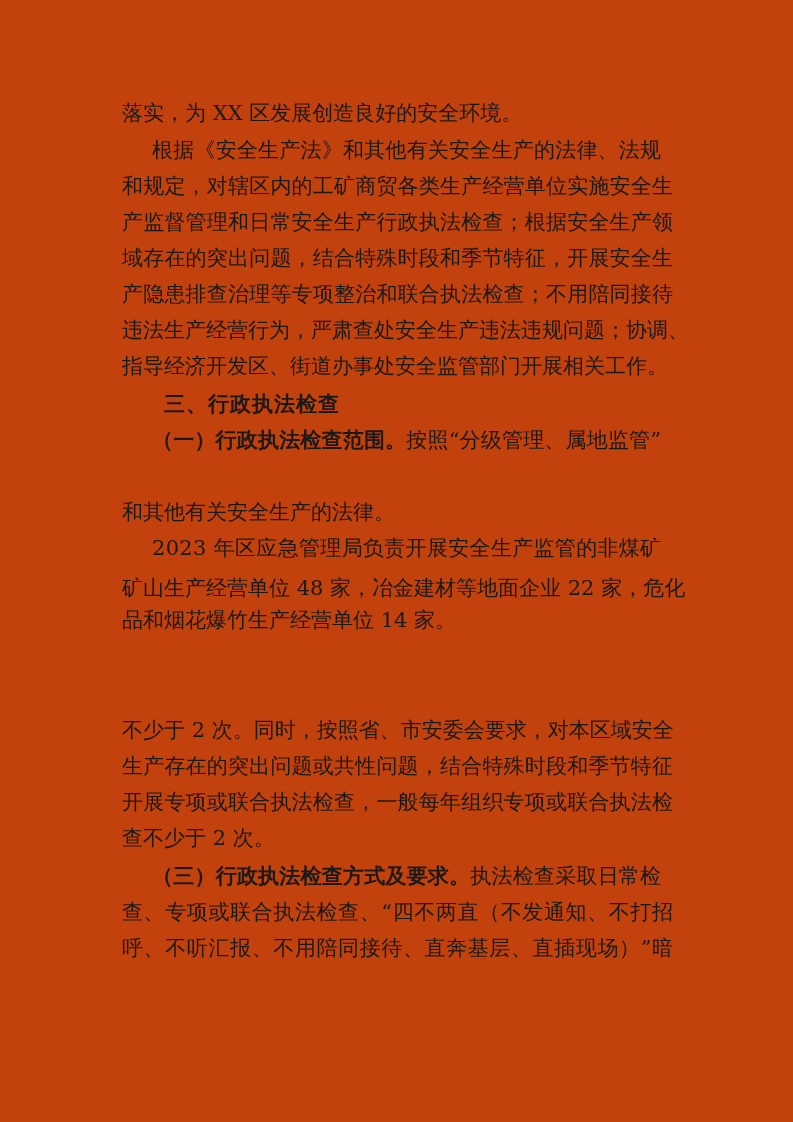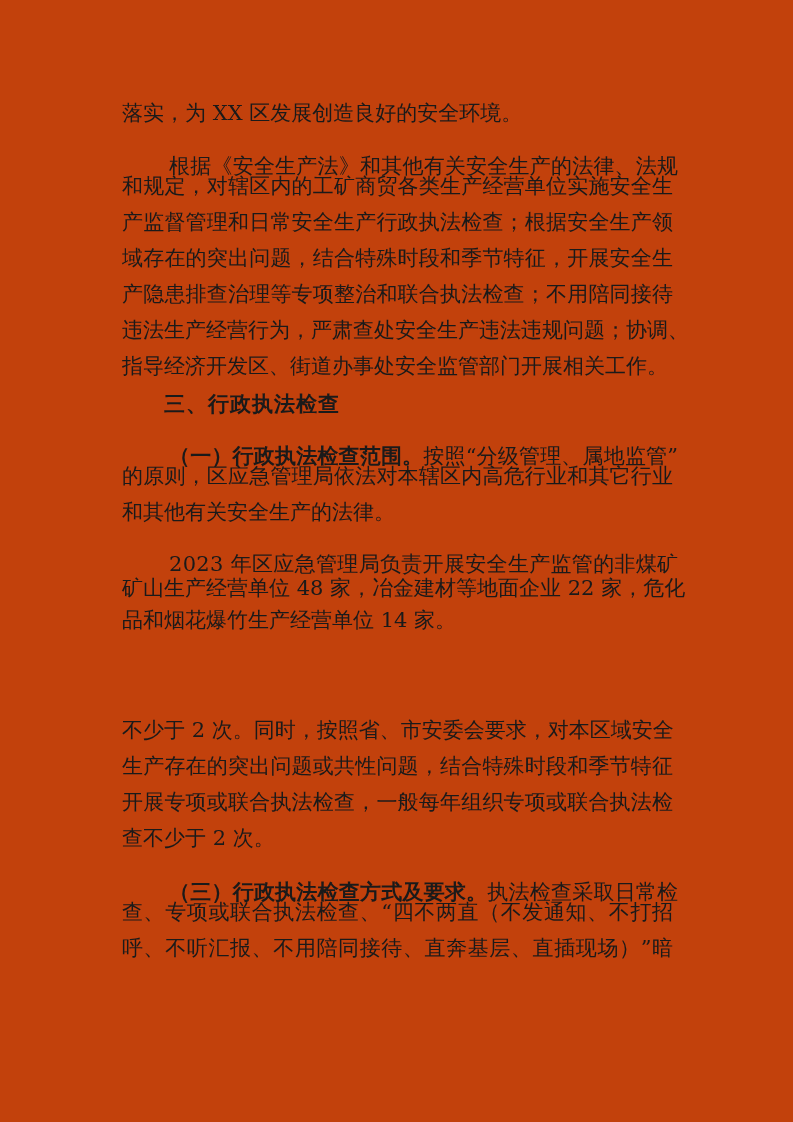--- a/index.html
+++ b/index.html
@@ -32,23 +32,22 @@
       font-size: 21px;
       white-space: nowrap;
       text-align: justify;
       text-align-last: justify;
       letter-spacing: 0;
     }
     .line.last {
       text-align-last: left;
     }
     .line.indent {
-      left: 169px;
+      left: 152px;
       width: 509px;
-      margin-top: 16px;
     }
     .line.heading {
       font-family: "DejaVu Sans", "Liberation Sans", sans-serif;
       font-weight: bold;
       font-size: 21px;
       left: 164px;
       width: auto;
       text-align-last: left;
       letter-spacing: 1px;
     }
@@ -67,21 +66,20 @@
   <div class="line" style="top: 171px; letter-spacing: 0.2px;"><span>和规定，对辖区内的工矿商贸各类生产经营单位实施安全生</span></div>
   <div class="line" style="top: 207px; letter-spacing: 0.2px;"><span>产监督管理和日常安全生产行政执法检查；根据安全生产领</span></div>
   <div class="line" style="top: 243px; letter-spacing: 0.2px;"><span>域存在的突出问题，结合特殊时段和季节特征，开展安全生</span></div>
   <div class="line" style="top: 279px; letter-spacing: 0.2px;"><span>产隐患排查治理等专项整治和联合执法检查；不用陪同接待</span></div>
   <div class="line" style="top:315px"><span>违法生产经营行为，严肃查处安全生产违法违规问题；协调、</span></div>
   <div class="line last" style="top:351px"><span>指导经济开发区、街道办事处安全监管部门开展相关工作。</span></div>
 
   <div class="line indent" style="top: 425px; letter-spacing: 0.19px;"><span class="b">（一）行政执法检查范围。</span><span>按照“分级管理、属地监管”</span></div>
 
   <div class="line heading" style="top:389px"><span>三、行政执法检查</span></div>
-  <div class="line" style="top: 461px; letter-spacing: 0.2px;"><span>的原则，区应急管理局依法对本辖区内高危行业和其它行业</span></div>
   <div class="line last" style="top:497px"><span>和其他有关安全生产的法律。</span></div>
 
   <div class="line indent" style="top: 533px; letter-spacing: 0.32px;"><span>2023 年区应急管理局负责开展安全生产监管的非煤矿</span></div>
   <div class="line" style="top:573px"><span>矿山生产经营单位 48 家，冶金建材等地面企业 22 家，危化</span></div>
   <div class="line last" style="top:605px"><span>品和烟花爆竹生产经营单位 14 家。</span></div>
 
   <div class="line" style="top:715px"><span>不少于 2 次。同时，按照省、市安委会要求，对本区域安全</span></div>
   <div class="line" style="top: 751px; letter-spacing: 0.2px;"><span>生产存在的突出问题或共性问题，结合特殊时段和季节特征</span></div>
   <div class="line" style="top: 787px; letter-spacing: 0.2px;"><span>开展专项或联合执法检查，一般每年组织专项或联合执法检</span></div>
   <div class="line last" style="top:823px"><span>查不少于 2 次。</span></div>

